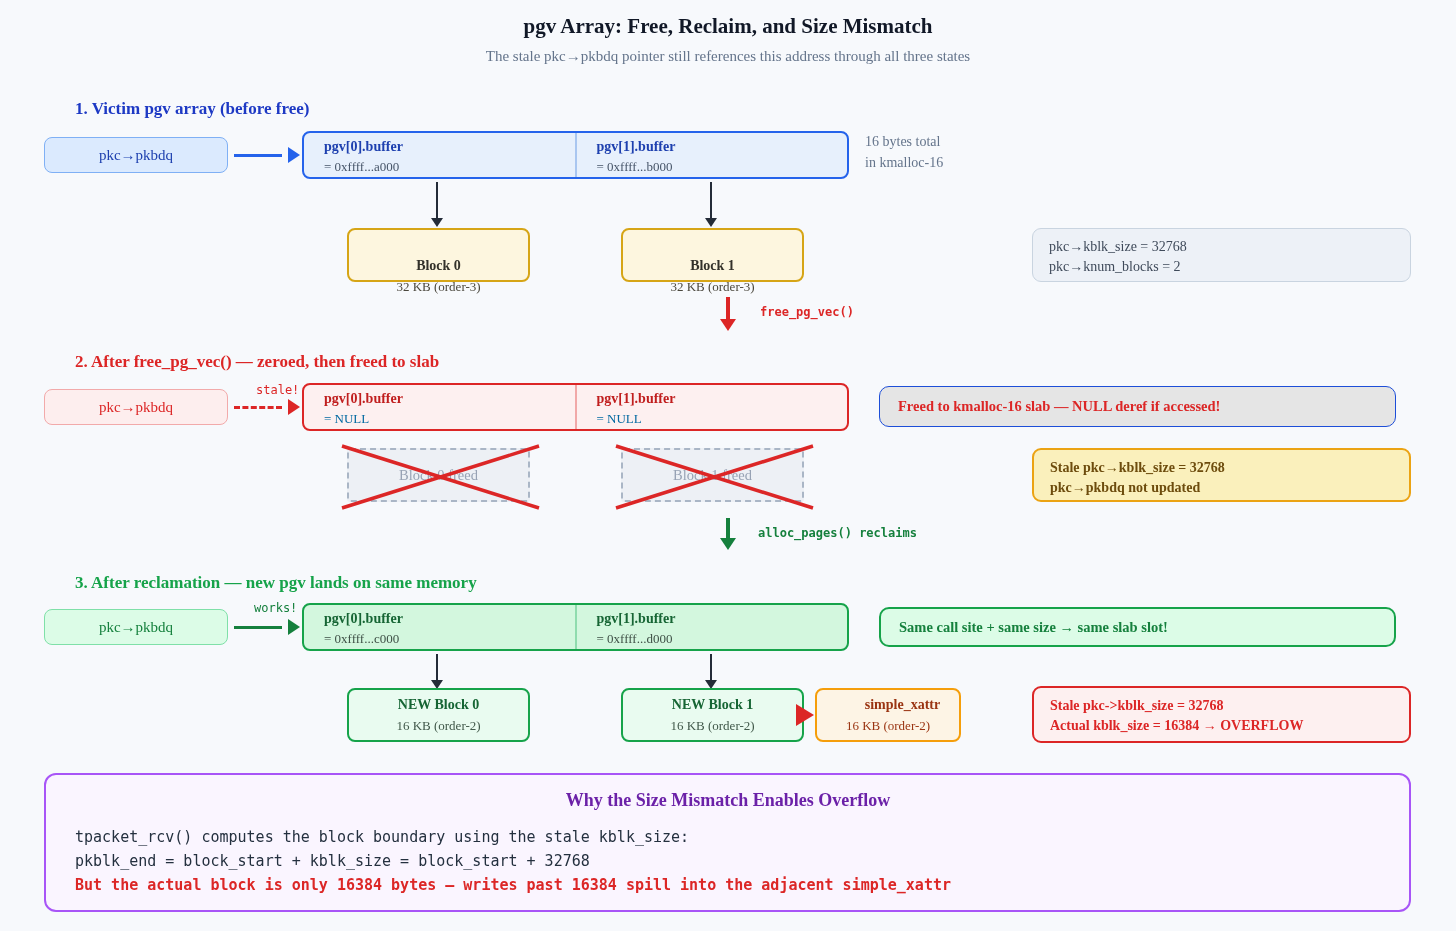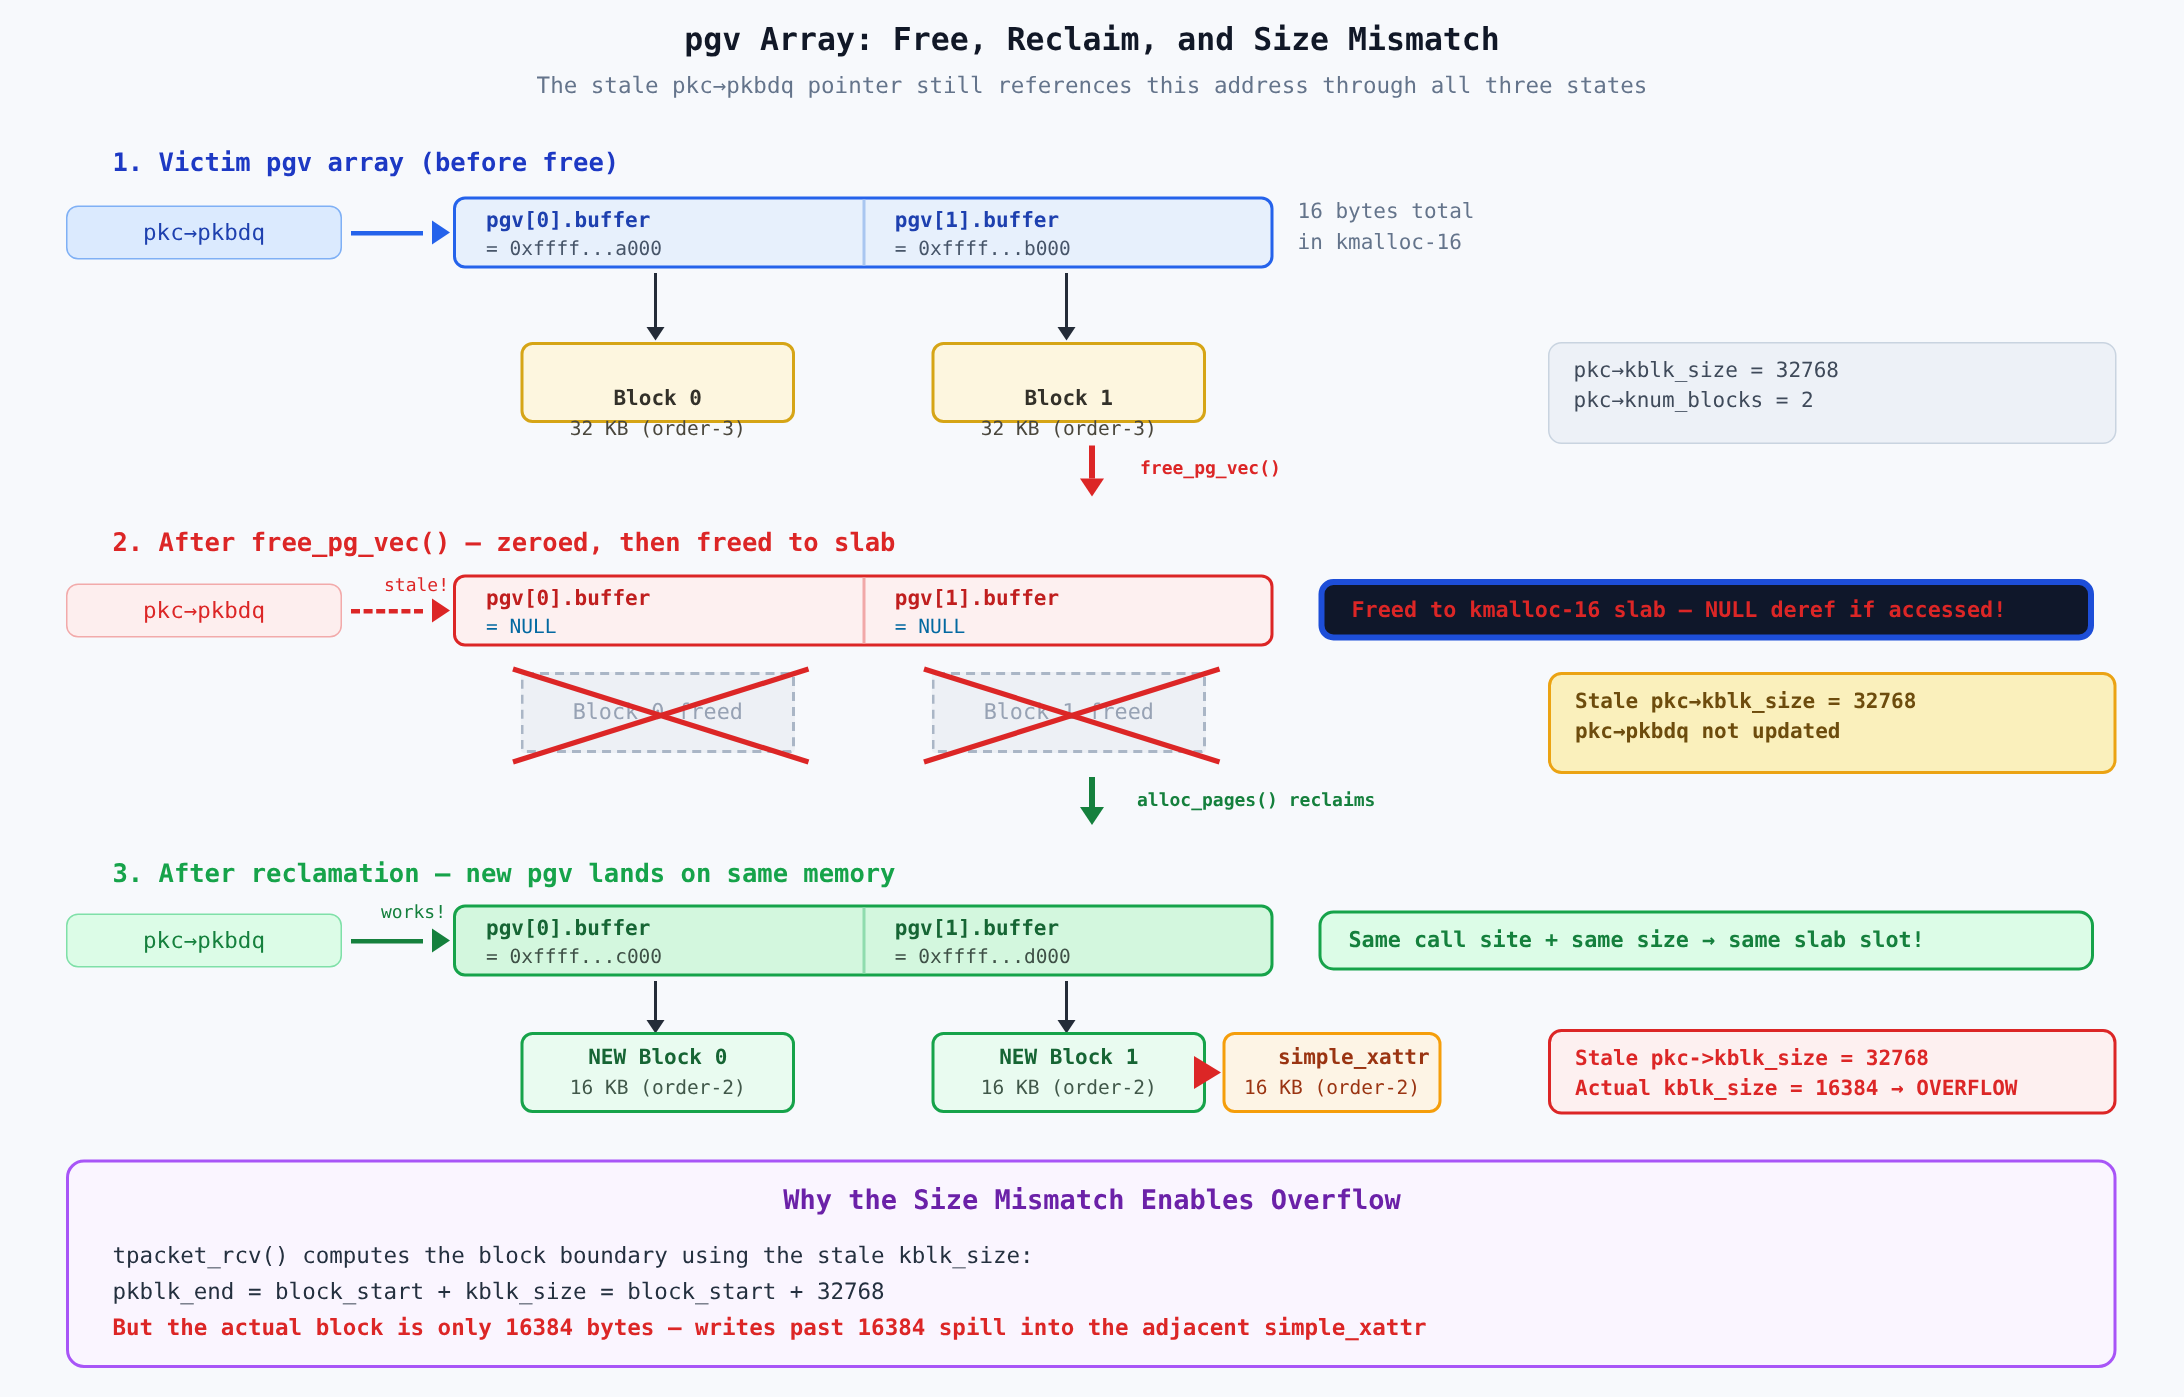--- a/index.html
+++ b/index.html
@@ -1,18 +1,18 @@
 <!DOCTYPE html>
 <html><head>
 <meta charset="utf-8">
 <style>
   html,body{margin:0;padding:0;background:#f7f9fc;}
   #canvas{position:relative;width:1456px;height:931px;background:#f7f9fc;overflow:hidden;
           font-family:"DejaVu Sans Mono",monospace;}
-  .abs{position:absolute;box-sizing:border-box;}
+  .abs{position:absolute;box-sizing:border-box;font-family:Liberation Serif, serif;}
   .ctr{text-align:center;width:100%;}
   
   .title{font-size:21px;font-weight:bold;color:#111827;}
   .subtitle{font-size:15px;color:#64748b;}
   .sec-h{font-size:17px;font-weight:bold;margin-left:31px;}
   
   .chip{display:flex;align-items:center;justify-content:center;width:184px;height:36px;
         border-radius:8px;font-size:15px;}
   .chip.blue{background:#dbeafe;border:1.5px solid #7fb0f5;color:#1e40af;}
   .chip.red{background:#fdeeee;border:1.5px solid #f2aaaa;color:#dc2626;}
@@ -40,23 +40,23 @@
   .blk.green{background:#e9fbf0;border:2px solid #16a34a;}
   .blk.green .t{color:#166534;} .blk.green .s{color:#41584a;}
   .blk.orange{width:146px;background:#fdf4e5;border:2px solid #f59e0b;}
   .blk.orange .t{color:#9a3412;padding-left:29px;} .blk.orange .s{color:#9a3412;}
   .blk.freed{background:#edf0f5;border:2px dashed #aab6c6;border-radius:3px;
              display:flex;align-items:center;justify-content:center;padding-top:0;}
   .blk.freed .t{color:#97a2b4;font-weight:normal;font-size:14.5px;}
   
   .note{display:flex;align-items:center;padding-left:18px;border-radius:10px;
         font-size:14.5px;font-weight:bold;}
-  .note.red{background:#0f172a;border:4px solid #1d4ed8;color:#dc2626;}
+  .note.red{background:#e5e5e5;border:1px solid #1d4ed8;color:#dc2626;}
   .note.green{background:#dcfce7;border:2px solid #16a34a;color:#15803d;}
-  .info{width:379px;height:68px;border-radius:9px;padding:8px 0 0 16px;font-size:14px;}
+  .info{width:379px;height:54px;border-radius:9px;padding:8px 0 0 16px;font-size:14px;}
   .info div{line-height:20px;}
   .info.gray{background:#edf1f7;border:1.5px solid #c9d4e0;color:#3f4a5a;}
   .info.yellowbox{background:#faf0bc;border:2px solid #eba313;color:#6d4c0d;font-weight:bold;}
   .info.redbox{background:#fdf0f0;border:2.5px solid #dc2626;color:#dc2626;font-weight:bold;}
   
   .harr{position:absolute;width:56px;}
   .harr .shaft{position:absolute;left:0;right:8px;top:-1.5px;height:3px;background:currentColor;}
   .harr .shaft.dashed{background:none;height:0;border-top:3px dashed currentColor;}
   .harr .head{position:absolute;right:-10px;top:-8px;width:0;height:0;
               border:8px solid transparent;border-right:none;border-left:12px solid currentColor;}

